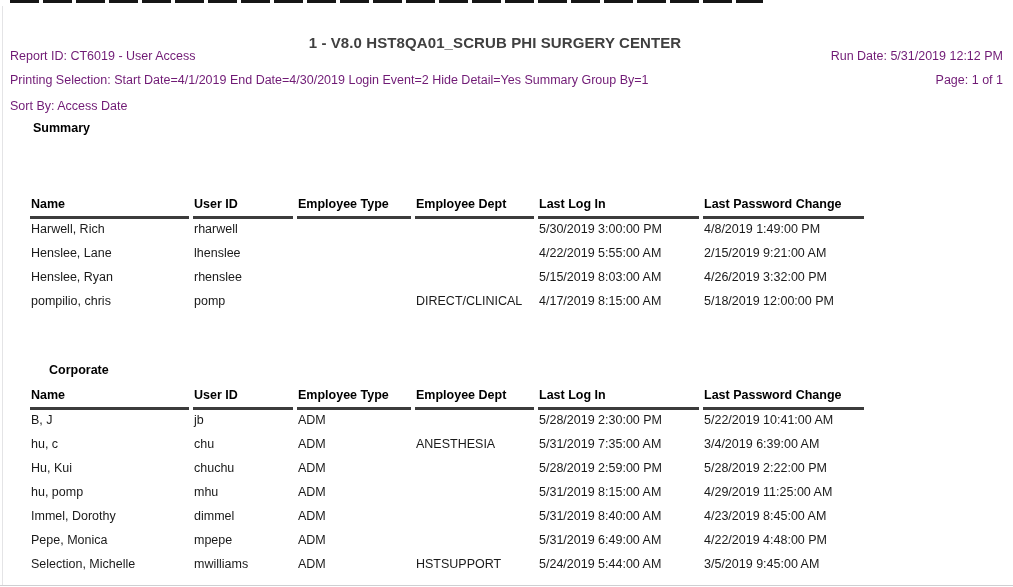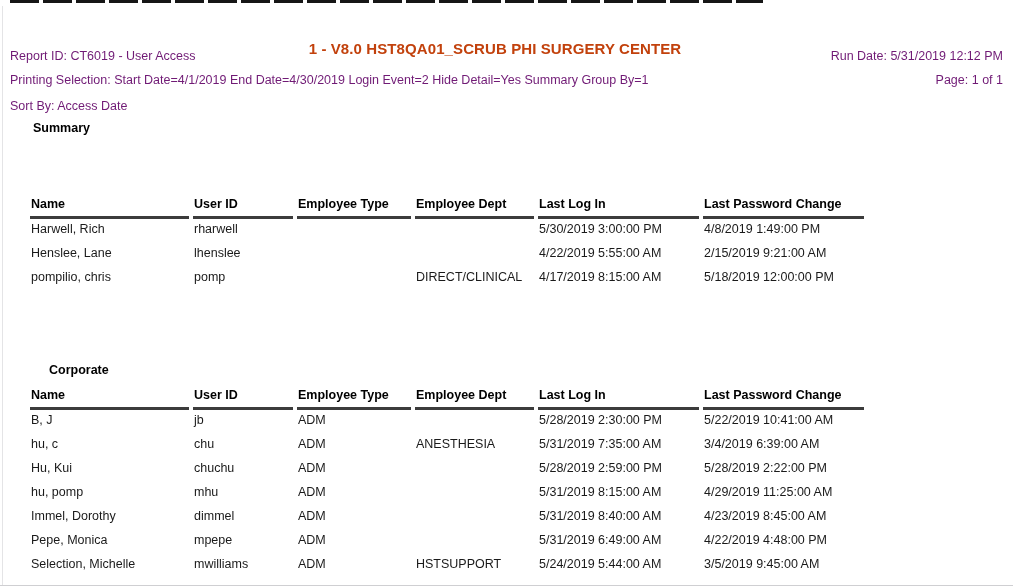--- a/index.html
+++ b/index.html
@@ -14,23 +14,23 @@
   .abs { position: absolute; }
 
   .top-bar {
     left: 10px; top: 0; width: 753px; height: 3px;
     background: repeating-linear-gradient(90deg, #161616 0 29px, #ffffff 29px 33px);
   }
   .left-edge { left: 2px; top: 6px; width: 1px; height: 579px; background: #e4e4e6; }
   .bottom-edge { left: 0; top: 585px; width: 1013px; height: 1px; background: #cfcfd2; }
 
   .title {
-    left: 0; top: 40px; width: 990px;
+    left: 0; top: 34px; width: 990px;
     text-align: center;
-    font-size: 15px; font-weight: bold; color: #c2410c;
+    font-size: 15px; font-weight: bold; color: #404040;
     letter-spacing: 0.1px;
   }
   .meta { font-size: 12.5px; color: #701a75; line-height: 15px; white-space: nowrap; }
   .meta.right { right: 10px; text-align: right; padding-left: 28px; }
   .meta.left { left: 10px; }
   .row1 { top: 49px; }
   .row2 { top: 73px; }
   .row3 { top: 99px; }
 
   .section-label {
@@ -127,20 +127,28 @@
       </tr>
       <tr>
         <td>Henslee, Lane</td>
         <td>lhenslee</td>
         <td></td>
         <td></td>
         <td>4/22/2019 5:55:00 AM</td>
         <td>2/15/2019 9:21:00 AM</td>
       </tr>
       <tr>
+        <td>Henslee, Ryan</td>
+        <td>rhenslee</td>
+        <td></td>
+        <td></td>
+        <td>5/15/2019 8:03:00 AM</td>
+        <td>4/26/2019 3:32:00 PM</td>
+      </tr>
+      <tr>
         <td>pompilio, chris</td>
         <td>pomp</td>
         <td></td>
         <td>DIRECT/CLINICAL</td>
         <td>4/17/2019 8:15:00 AM</td>
         <td>5/18/2019 12:00:00 PM</td>
       </tr>
     </tbody>
   </table>
 

